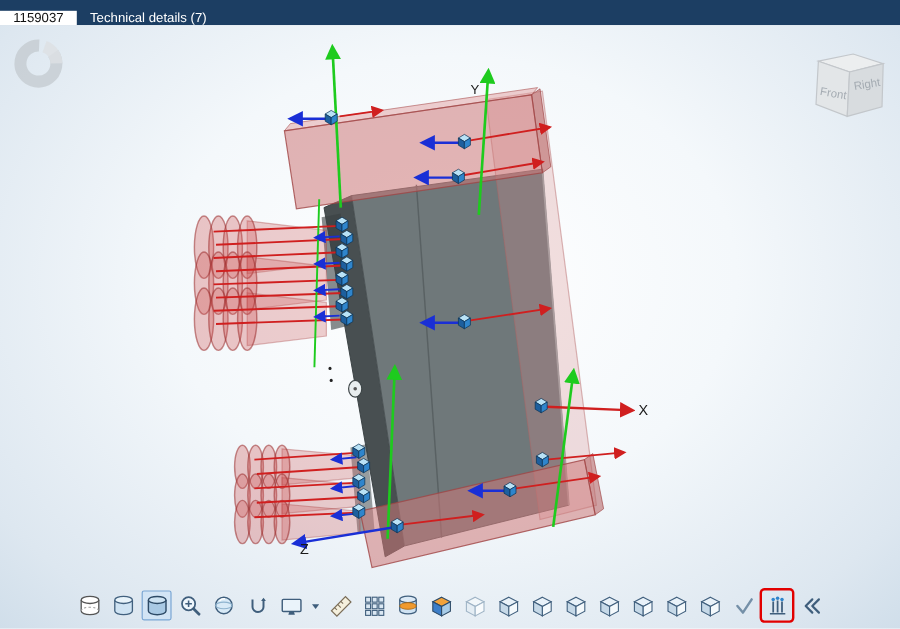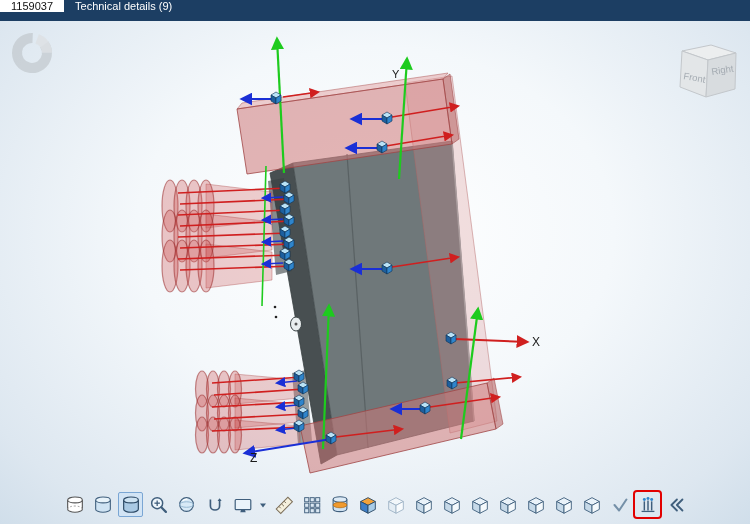--- a/index.html
+++ b/index.html
@@ -1,19 +1,19 @@
 <!DOCTYPE html>
 <html><head>
 <meta charset="utf-8">
 <style>
   *{margin:0;padding:0;box-sizing:border-box}
   html,body{width:750px;height:524px;overflow:hidden;background:#fff;
     font-family:"Liberation Sans",sans-serif}
   .window{width:750px;height:524px;display:flex;flex-direction:column}
-  .tabbar{flex:0 0 21px;height:21px;background:#1c3e63;display:flex;align-items:flex-start}
+  .tabbar{flex:0 0 21px;height:21px;background:#1c3e63;display:flex;align-items:flex-end}
   .tab{display:flex;align-items:center;padding:0 11px;font-size:11px;color:#fff;cursor:pointer;white-space:nowrap}
   .tab.active{background:#fff;color:#111}
   .viewport{position:relative;flex:1;
     background:radial-gradient(ellipse at 50% 42%, #ffffff 0%, #f4f8fb 45%, #dde7f0 85%, #d0deea 100%)}
   .scene{position:absolute;inset:0;width:750px;height:503px}
   .spinner{position:absolute;top:8px;left:8px;width:48px;height:48px}
   .viewcube{position:absolute;top:20px;right:6px;width:88px;height:78px;cursor:pointer}
   .viewcube text{font-family:"Liberation Sans",sans-serif;font-size:9.5px;fill:#a4abb2}
   .toolbar{position:absolute;bottom:7px;left:50%;transform:translateX(-50%);
     display:flex;align-items:center;gap:3px}
@@ -26,21 +26,21 @@
   .axis-label{font-family:"Liberation Sans",sans-serif;font-size:12px;fill:#1a1a1a}
   .axis-label-sm{font-family:"Liberation Sans",sans-serif;font-size:11px;fill:#1a1a1a}
 </style>
 </head>
 <body>
 
 <div class="window">
 
   <div class="tabbar">
     <div class="tab active">1159037</div>
-    <div class="tab">Technical details (9)</div>
+    <div class="tab">Technical details (7)</div>
   </div>
 
   <div class="viewport">
 
     <svg class="scene" viewBox="0 0 750 503">
       <defs>
         <marker id="mR" viewBox="0 0 10 10" refX="8" refY="5" markerWidth="6.5" markerHeight="6.5" orient="auto-start-reverse">
           <path d="M0,0 L10,5 L0,10 Z" fill="#d01f1f"></path>
         </marker>
         <marker id="mB" viewBox="0 0 10 10" refX="8" refY="5" markerWidth="6.5" markerHeight="6.5" orient="auto-start-reverse">

